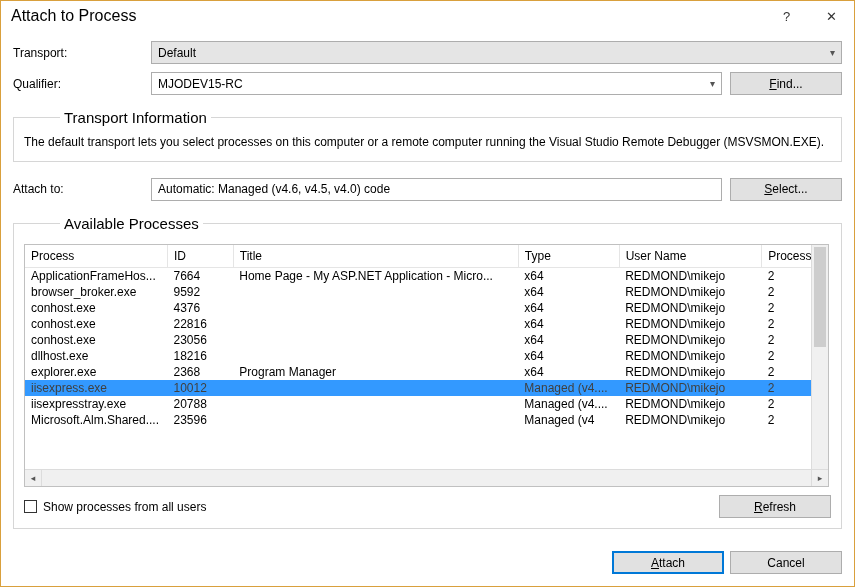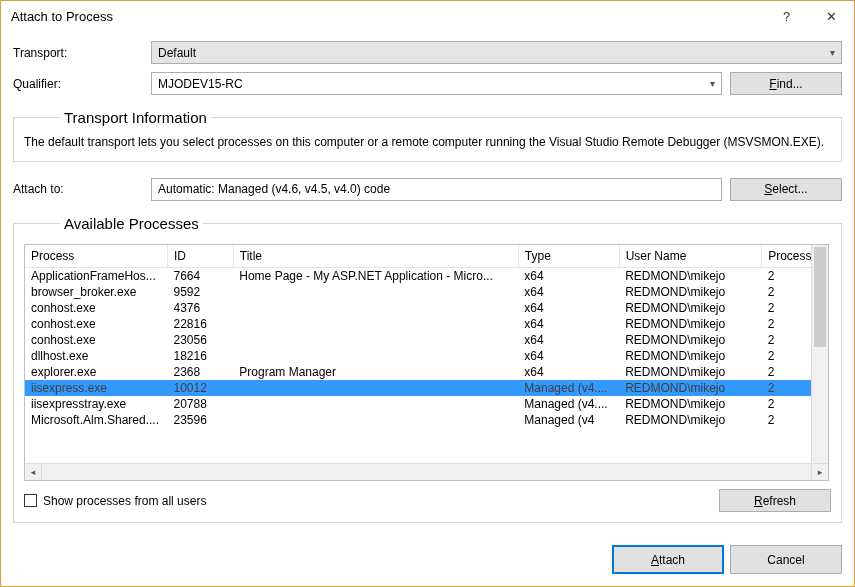--- a/index.html
+++ b/index.html
@@ -18,21 +18,21 @@
     flex-direction: column;
     background: #fff;
   }
   .titlebar {
     height: 30px;
     display: flex;
     align-items: center;
     padding: 0 0 0 10px;
     background: #fff;
   }
-  .titlebar .title { flex: 1; font-size: 13px; }
+  .titlebar .title { flex: 1; font-size: 16px; }
   .titlebar .winbtn {
     width: 45px; height: 30px;
     display: flex; align-items: center; justify-content: center;
     font-size: 13px;
     color: #333;
   }
   .content {
     flex: 1;
     padding: 10px 12px;
     display: flex;
@@ -151,21 +151,21 @@
     display:flex; align-items:center; gap:6px;
   }
   .checkbox .box {
     width:13px; height:13px; border:1px solid #333; background:#fff;
   }
   .footer {
     padding: 10px 12px 12px;
     display:flex; justify-content:flex-end; gap:6px;
     border-top: none;
   }
-  .footer .btn { min-width: 112px; height:29px; }
+  .footer .btn { min-width: 112px; height:23px; }
   .btn.default { border:1px solid #0078d7; box-shadow: inset 0 0 0 1px #0078d7; }
   .vscroll-fake {
     position:absolute; right:0; top:0; bottom:17px; width:17px;
     background:#f0f0f0; border-left:1px solid #dcdcdc;
   }
   .vscroll-fake .thumb{
     position:absolute; left:2px; right:2px; top:2px; height:100px;
     background:#cdcdcd;
   }
 </style>

